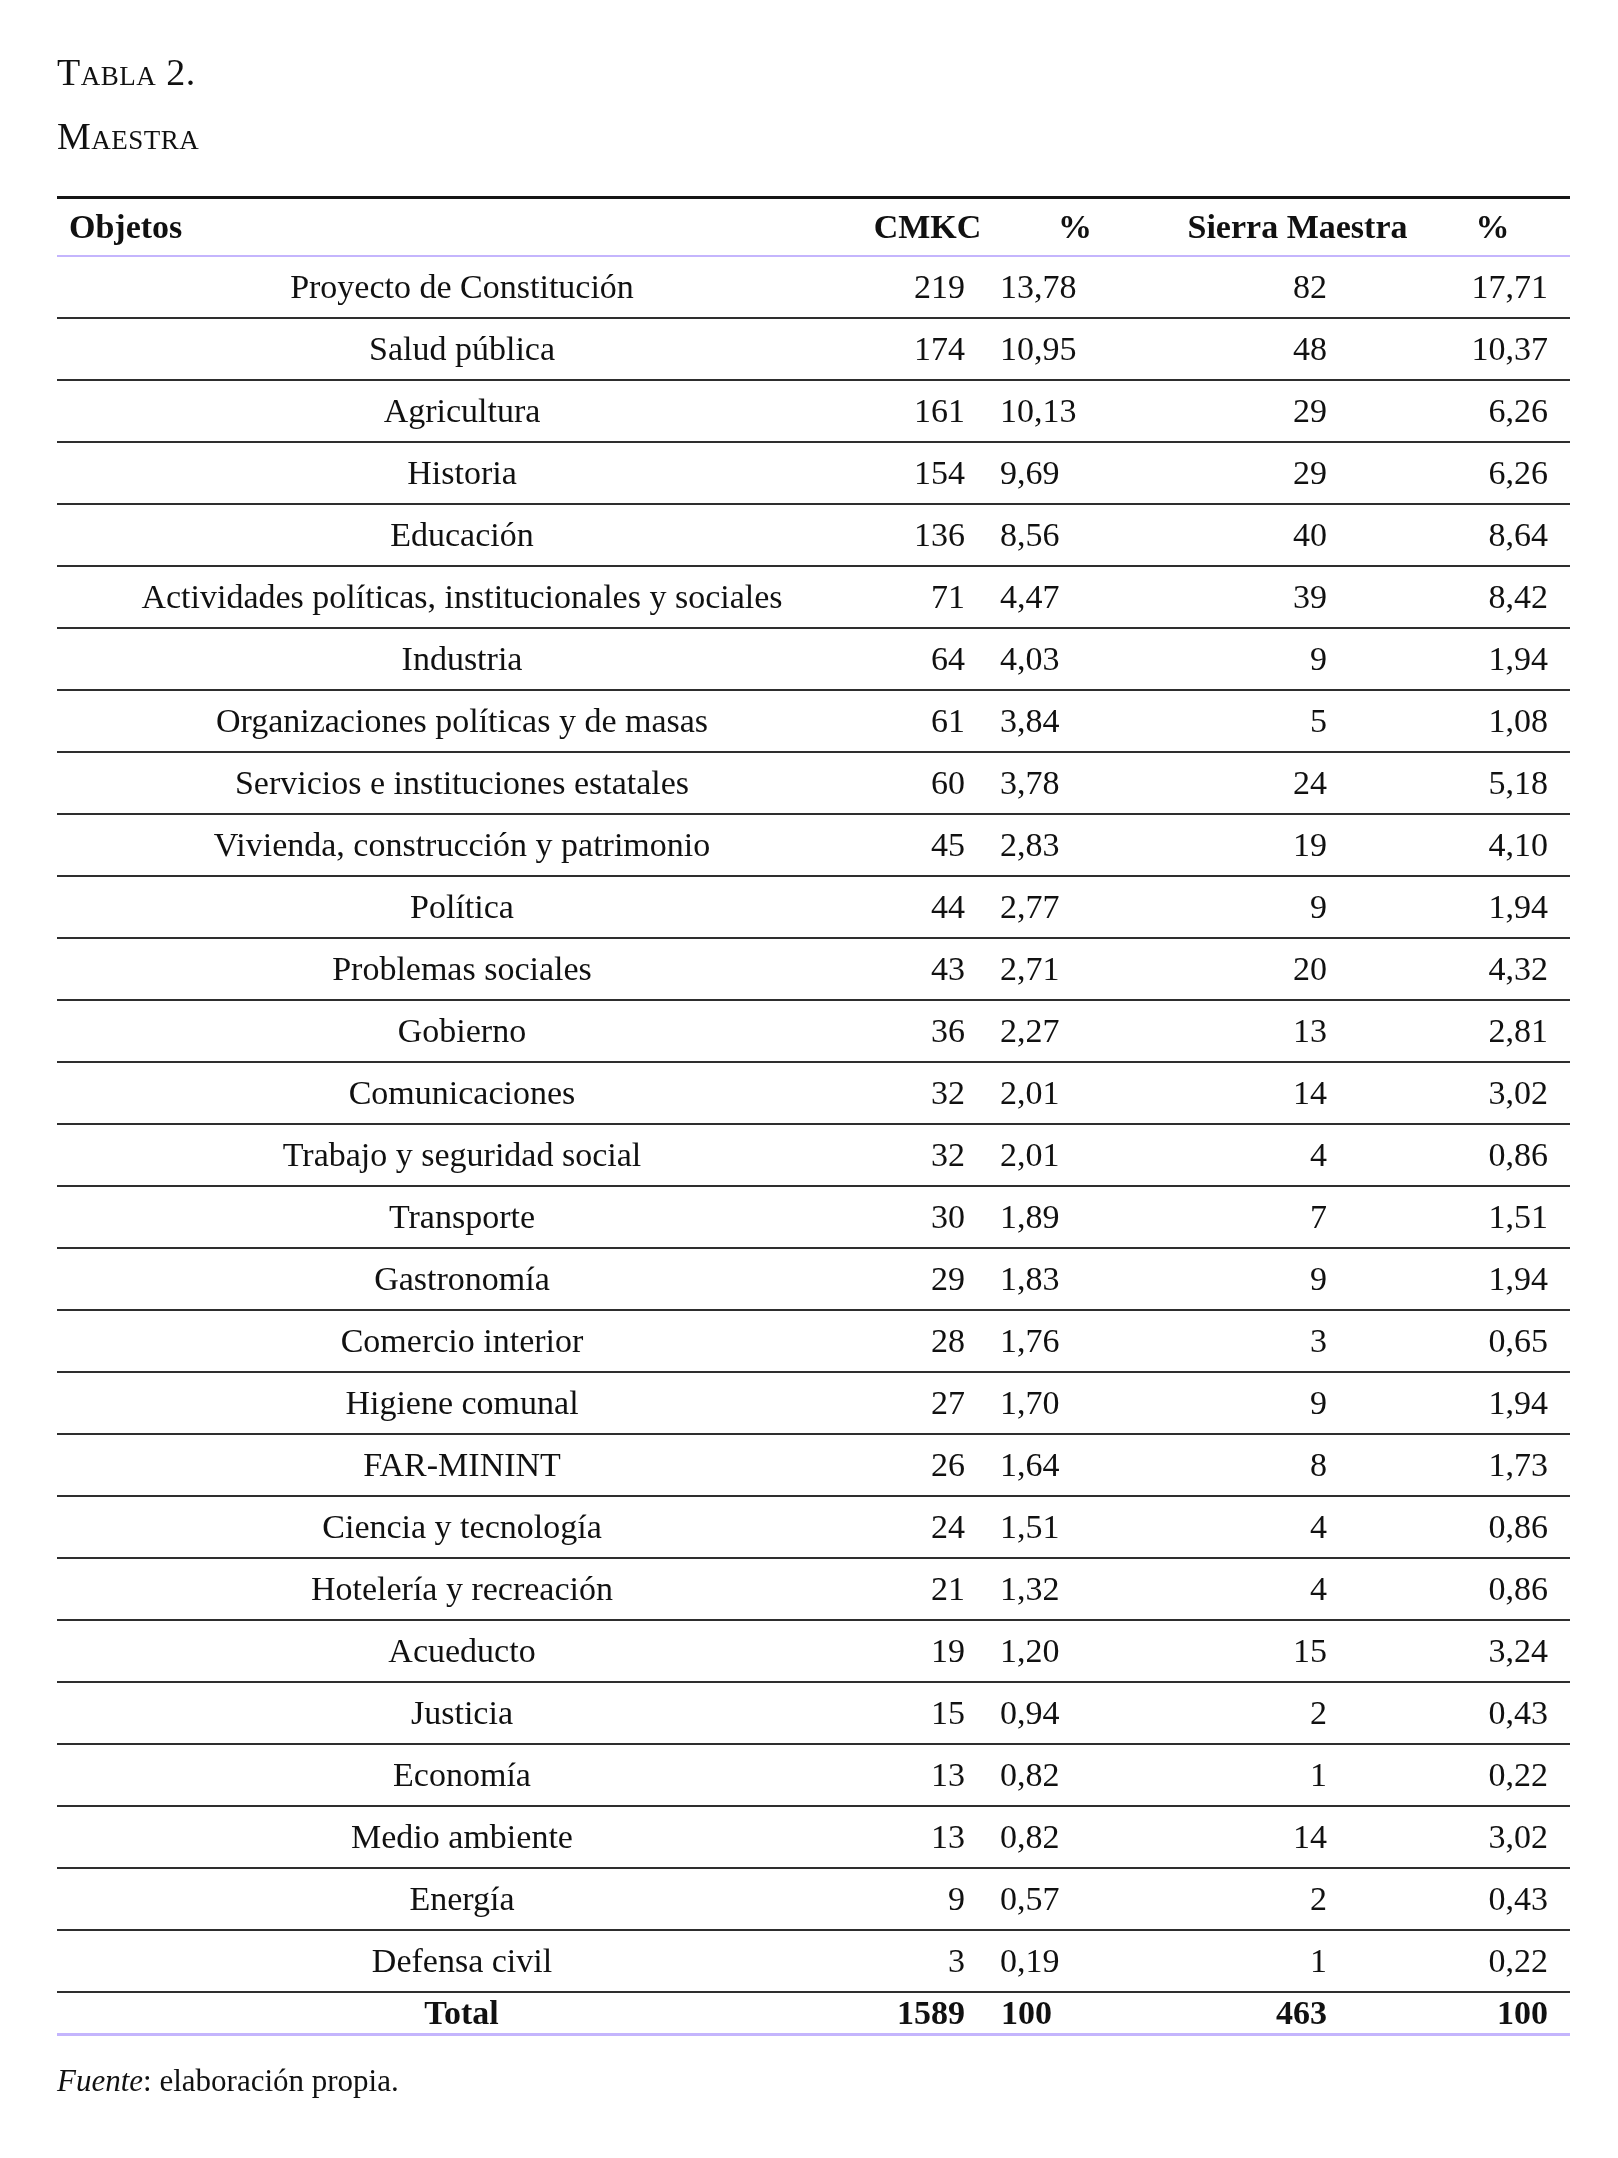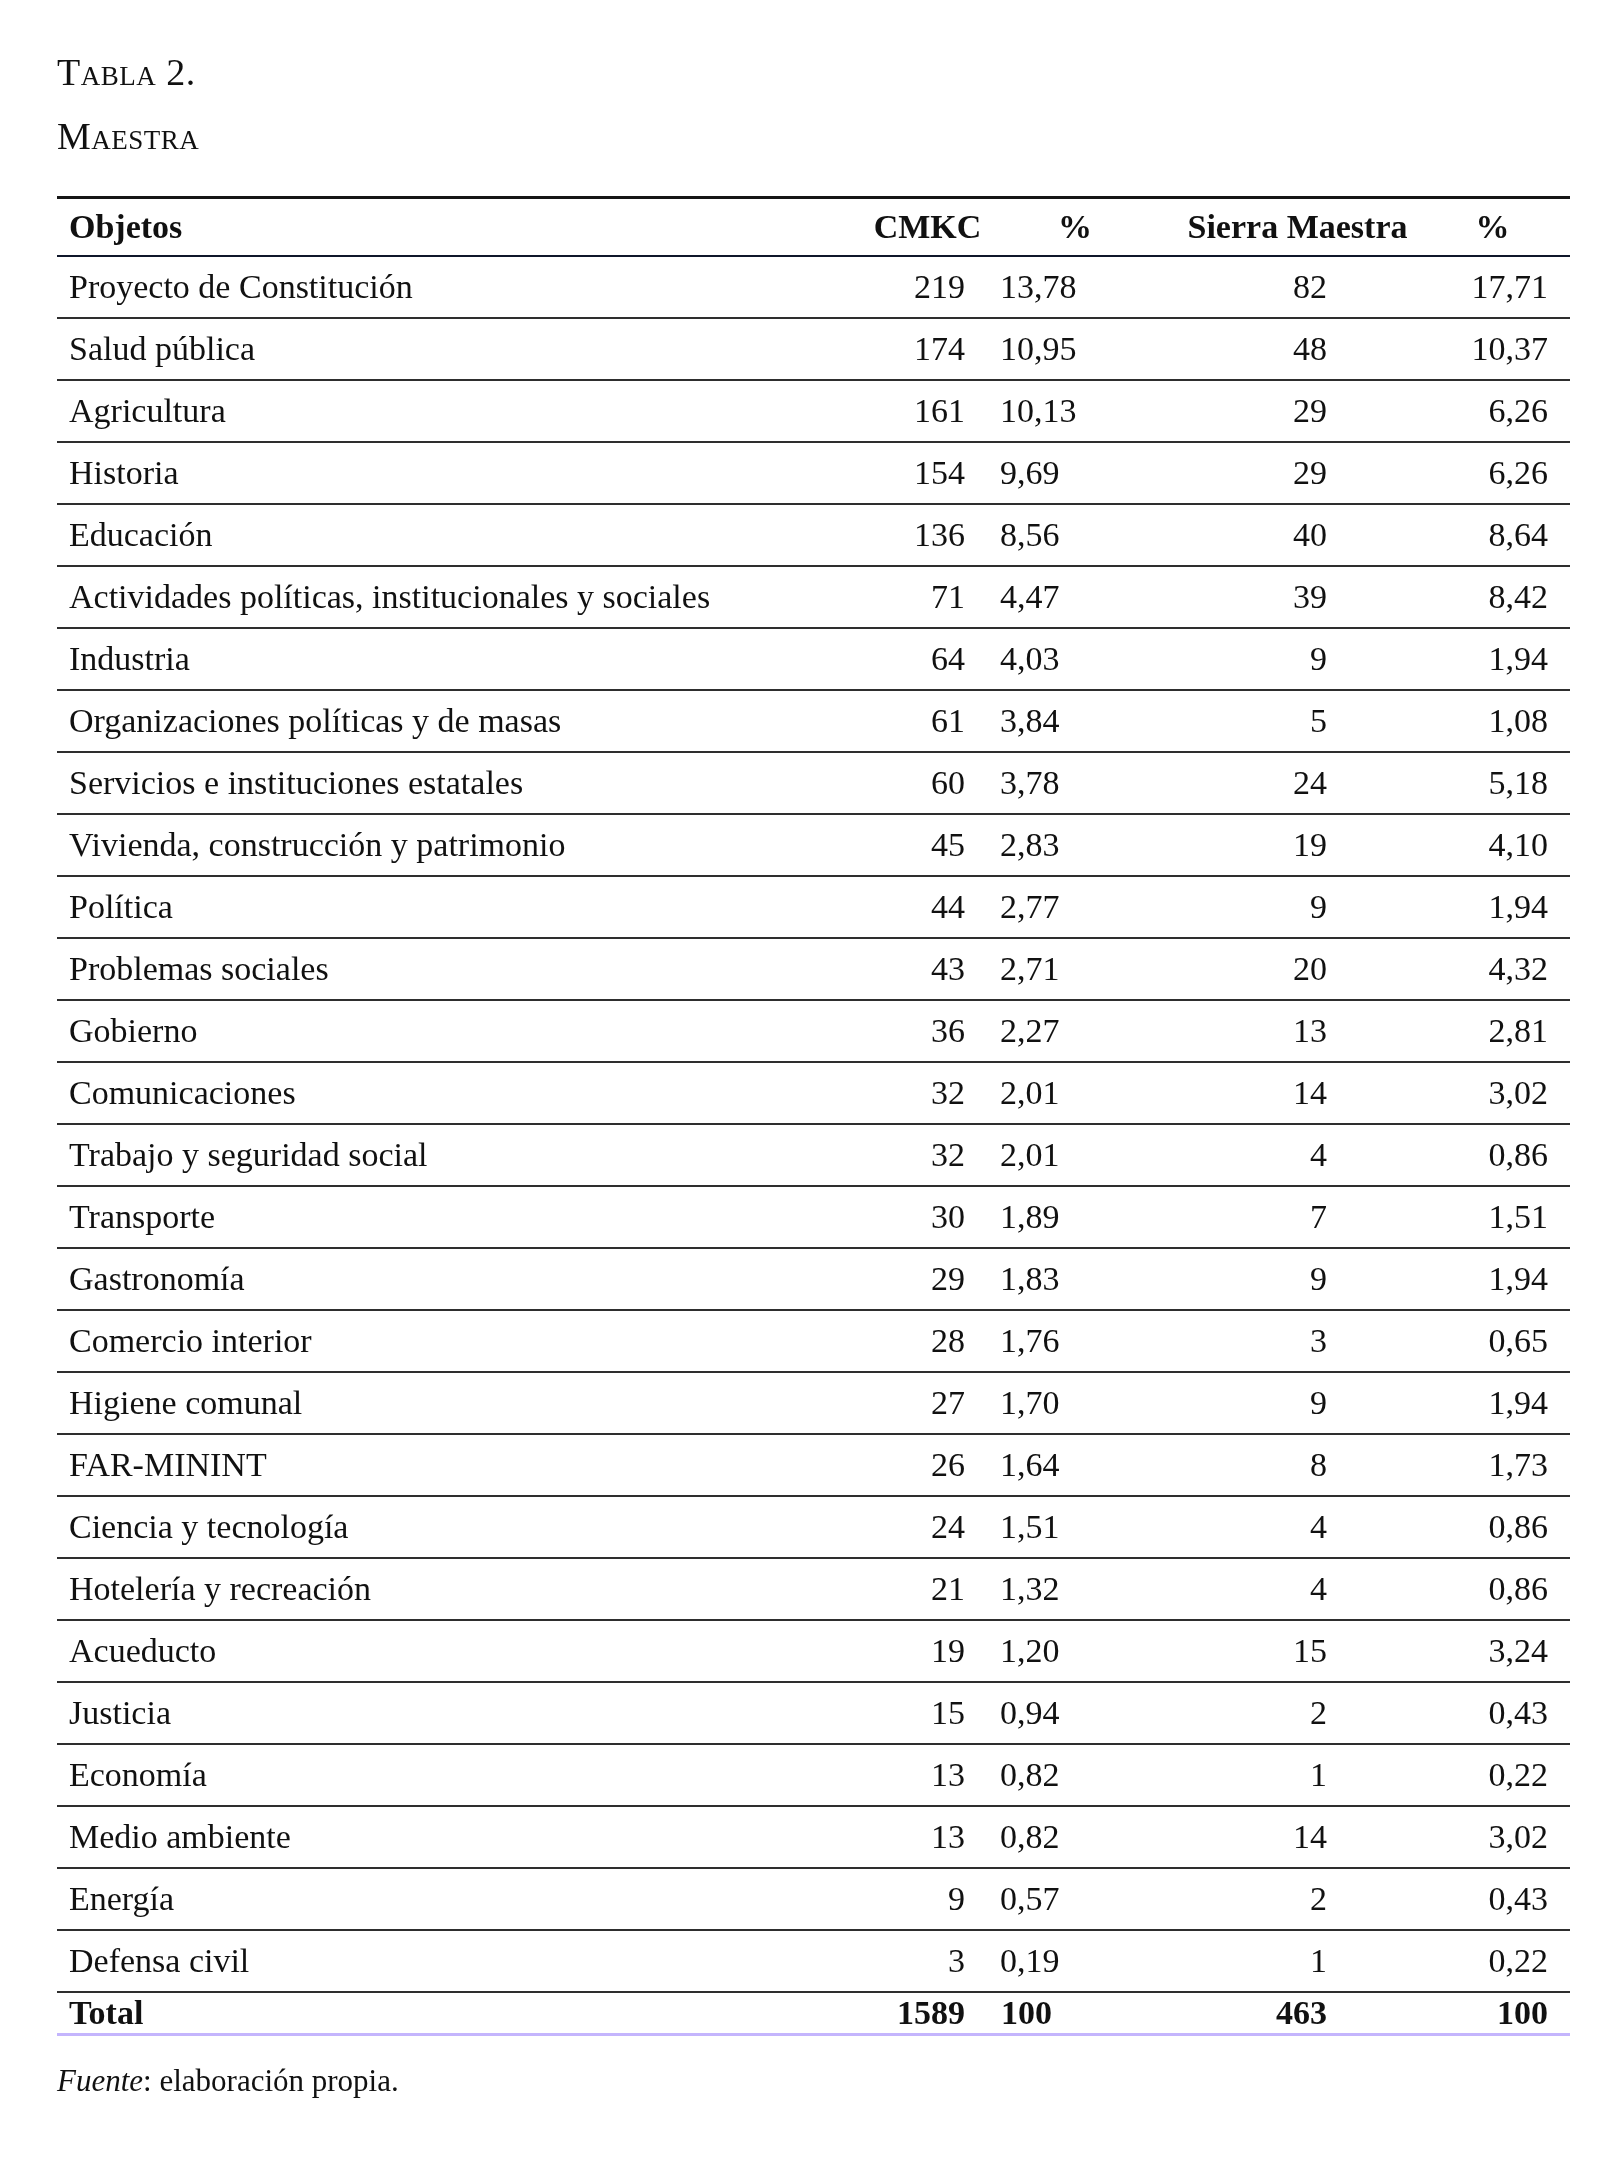--- a/index.html
+++ b/index.html
@@ -55,39 +55,39 @@
   }
   col.c-objetos { width: 798px; }
   col.c-cmkc    { width: 145px; }
   col.c-pct1    { width: 150px; }
   col.c-sierra  { width: 295px; }
   col.c-pct2    { width: 125px; }
 
   thead th {
     height: 56px;
     font-weight: bold;
-    border-bottom: 2px solid #0f172a;
+    border-bottom: 2px solid #c4b5fd;
     text-align: center;
     vertical-align: middle;
     padding: 0;
   }
   thead th.h-objetos {
     text-align: left;
     padding-left: 12px;
   }
   thead th.h-pct2 { padding-right: 30px; }
 
   tbody td {
     height: 60px;
     border-bottom: 2px solid #2e2e2e;
     vertical-align: middle;
     padding: 0;
     white-space: nowrap;
   }
-  td.cell-topic   { text-align: left;  padding-left: 12px; }
+  td.cell-topic   { text-align: center;  padding-left: 12px; }
   td.cell-cmkc    { text-align: right; padding-right: 35px; }
   td.cell-pct1    { text-align: left; padding-right: 20px; }
   td.cell-sierra  { text-align: right; padding-right: 118px; }
   td.cell-pct2    { text-align: right; padding-right: 22px; }
 
   tr.total-row td {
     font-weight: bold;
     border-bottom: 3px solid #c4b5fd;
   }
   .source-line {

